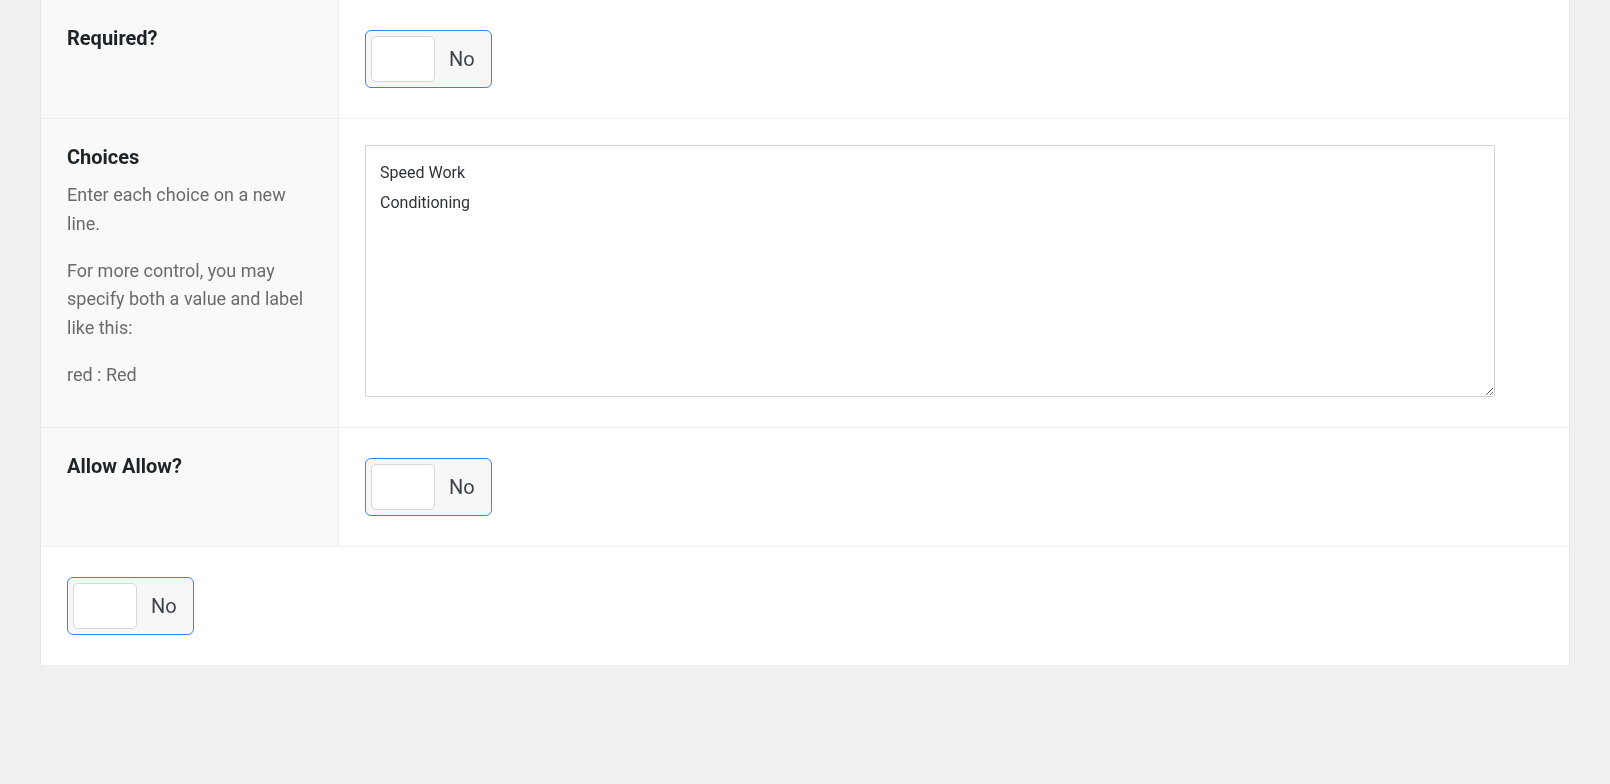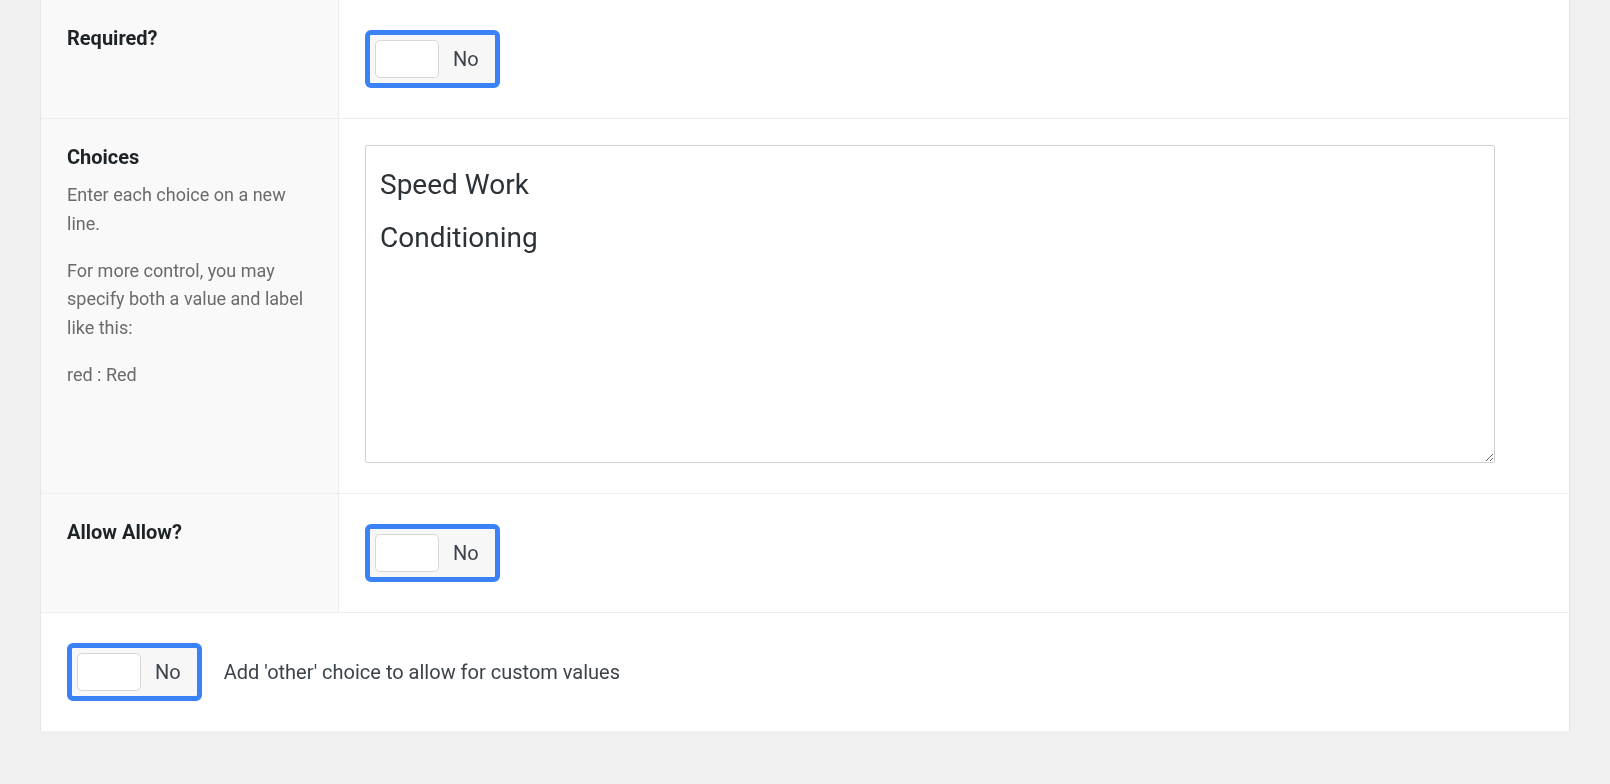--- a/index.html
+++ b/index.html
@@ -56,21 +56,21 @@
     .control-col {
       flex: 1;
       padding: 30px 26px;
       display: flex;
       align-items: flex-start;
       gap: 22px;
     }
     .toggle {
       display: inline-flex;
       align-items: stretch;
-      border: 5px solid #3b82f6;
+      border: 1px solid #3b82f6;
       border-radius: 6px;
       background: #f7f7f7;
       height: 58px;
       padding: 5px 16px 5px 5px;
       cursor: pointer;
       user-select: none;
     }
     .toggle .knob {
       width: 64px;
       border: 1px solid #d7d7d7;
@@ -80,26 +80,26 @@
     }
     .toggle .state {
       font-size: 20px;
       color: #3c434a;
       display: flex;
       align-items: center;
     }
     textarea.choices {
       width: 100%;
       max-width: 1130px;
-      height: 318px;
+      height: 252px;
       border: 1px solid #d0d0d0;
       border-radius: 2px;
       padding: 12px 14px;
       font-family: inherit;
-      font-size: 28px;
+      font-size: 16px;
       line-height: 1.9;
       color: #2c3338;
       resize: both;
       outline: none;
     }
     .hint {
       font-size: 20px;
       color: #3c434a;
       display: flex;
       align-items: center;
@@ -153,18 +153,17 @@
         </div>
       </div>
     </div>
 
     <div class="row">
       <div class="control-col">
         <div class="toggle">
           <div class="knob"></div>
           <div class="state">No</div>
         </div>
-        <div class="hint">Add 'other' choice to allow for custom values</div>
       </div>
     </div>
 
   </div>
 </div>
 
 </body></html>

